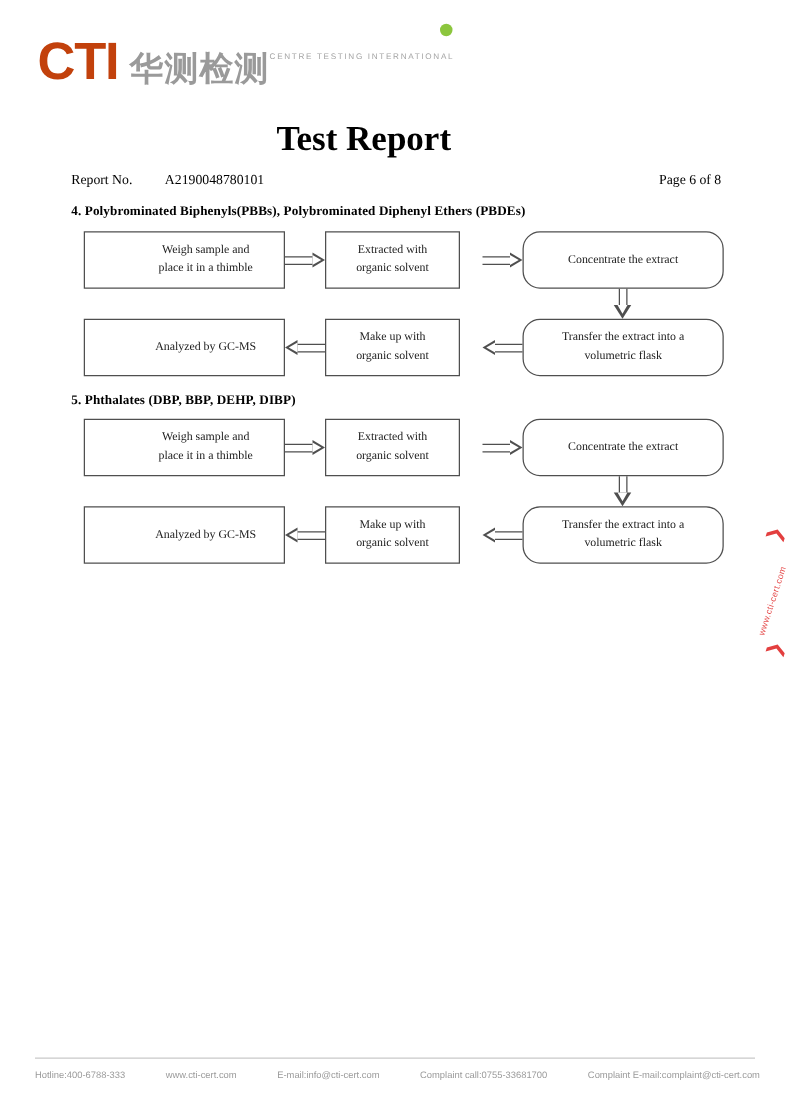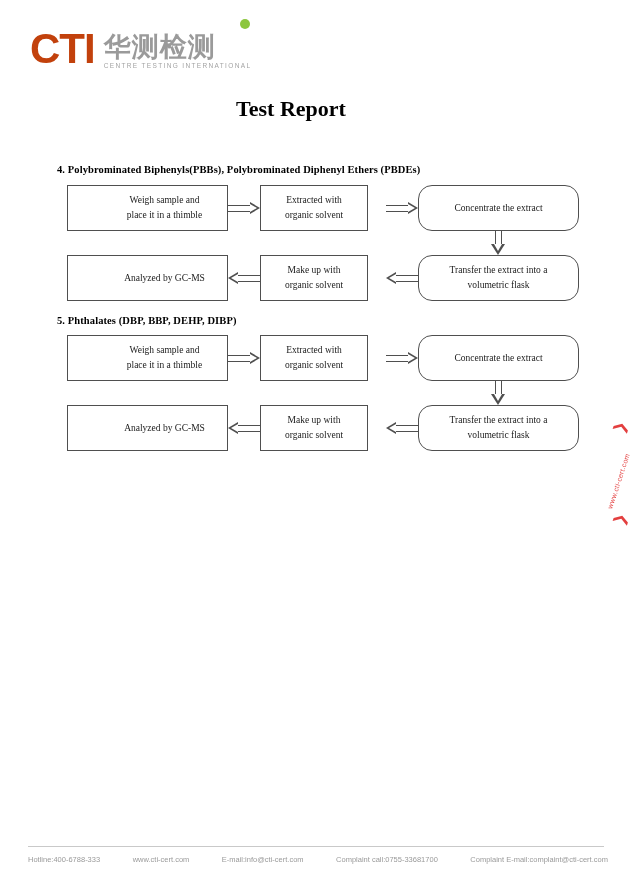--- a/index.html
+++ b/index.html
@@ -42,21 +42,21 @@
     width: 10px;
     height: 10px;
     border-radius: 50%;
     background: #8cc63e;
     right: 1px;
     top: -3px;
   }
   .logo-cn-wrap {
     margin-left: 9px;
     display: flex;
-    flex-direction: column;
+    flex-direction: row;
     justify-content: flex-end;
   }
   .logo-cn {
     font-family: "DejaVu Sans", sans-serif;
     font-size: 27px;
     font-weight: bold;
     color: #9a9a9a;
     line-height: 29px;
     letter-spacing: 1px;
   }
@@ -69,21 +69,21 @@
     line-height: 8px;
   }
 
   
   .doc-title {
     position: absolute;
     left: 0;
     top: 96px;
     width: 582px;
     text-align: center;
-    font-size: 22px;
+    font-size: 28px;
     font-weight: bold;
     font-family: "Liberation Serif", serif;
   }
 
   
   .report-line {
     position: absolute;
     left: 57px;
     top: 138px;
     width: 520px;
@@ -292,20 +292,25 @@
     <div class="logo-cti">CTI</div>
     <div class="logo-dot"></div>
     <div class="logo-cn-wrap">
       <div class="logo-cn">华测检测</div>
       <div class="logo-tag">CENTRE TESTING INTERNATIONAL</div>
     </div>
   </div>
 
   <div class="doc-title">Test Report</div>
 
+  <div class="report-line">
+    <span class="report-label">Report No.</span>
+    <span class="report-value">A2190048780101</span>
+    <span class="report-page">Page 6 of 8</span>
+  </div>
 
   <div class="section-heading" id="sec4-heading">4. Polybrominated Biphenyls(PBBs), Polybrominated Diphenyl Ethers (PBDEs)</div>
 
   <div class="flow" id="flow4">
     <div class="fbox row1 col1">
       <span>Weigh sample and</span>
       <span>place it in a thimble</span>
     </div>
     <div class="arrow-h arrow-a1">
       <div class="shaft-t"></div>

